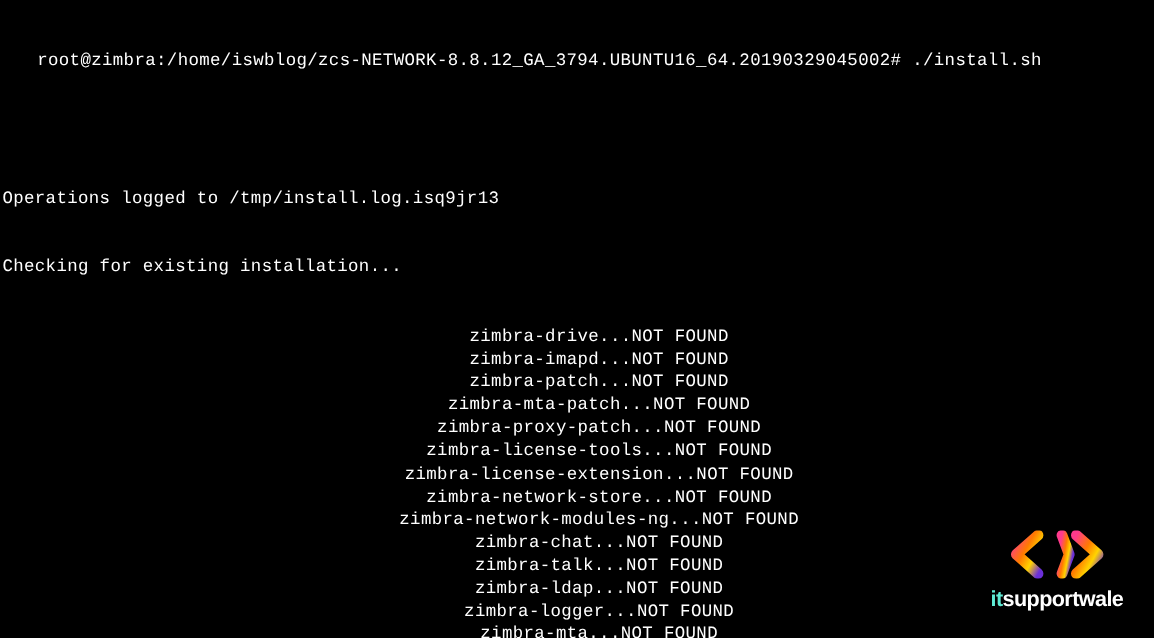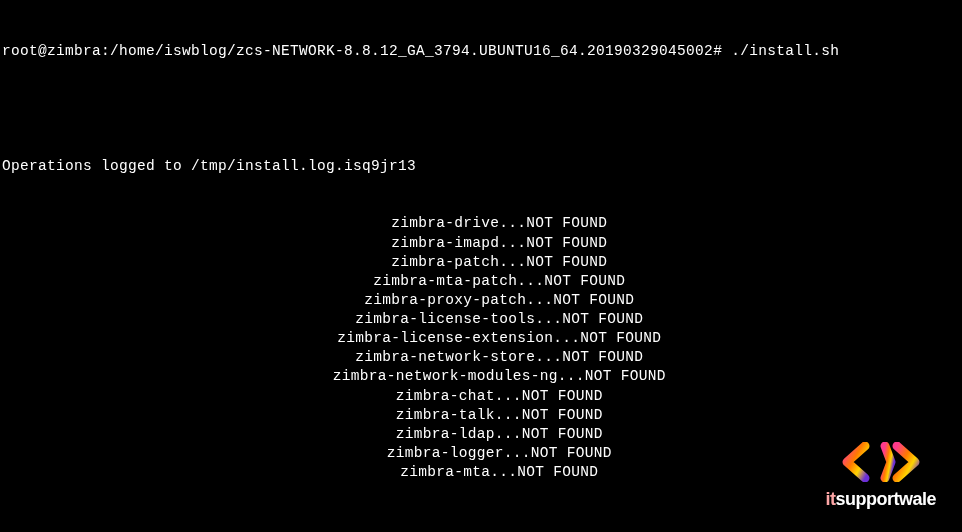--- a/index.html
+++ b/index.html
@@ -18,20 +18,21 @@
       overflow: hidden;
       position: relative;
       padding: 4px 2px;
     }
     .terminal {
       white-space: pre;
       letter-spacing: 0.3px;
     }
     .prompt-line {
       display: block;
+      margin-left: 29px;
     }
     .blank-line {
       height: 1.32em;
     }
     .package-line {
       padding-left: 4.2ch;
       text-align: center;
     }
     .logo {
       position: absolute;
@@ -45,30 +46,31 @@
       margin: 0 auto 6px;
     }
     .logo-text {
       font-family: Arial, sans-serif;
       font-size: 18px;
       font-weight: 700;
       color: #ffffff;
       letter-spacing: -0.5px;
     }
     .logo-text .it {
-      color: #fca5a5;
+      color: #5eead4;
     }
   </style>
 </head>
 <body>
 
 <div class="terminal">
   <div class="prompt-line"><span>root@zimbra</span>:<span>/home/iswblog/zcs-NETWORK-8.8.12_GA_3794.UBUNTU16_64.20190329045002</span># <span>./install.sh</span></div>
   <div class="blank-line"></div>
   <div>Operations logged to /tmp/install.log.isq9jr13</div>
+  <div>Checking for existing installation...</div>
   <div id="package-list"><div class="package-line">zimbra-drive...NOT FOUND</div><div class="package-line">zimbra-imapd...NOT FOUND</div><div class="package-line">zimbra-patch...NOT FOUND</div><div class="package-line">zimbra-mta-patch...NOT FOUND</div><div class="package-line">zimbra-proxy-patch...NOT FOUND</div><div class="package-line">zimbra-license-tools...NOT FOUND</div><div class="package-line">zimbra-license-extension...NOT FOUND</div><div class="package-line">zimbra-network-store...NOT FOUND</div><div class="package-line">zimbra-network-modules-ng...NOT FOUND</div><div class="package-line">zimbra-chat...NOT FOUND</div><div class="package-line">zimbra-talk...NOT FOUND</div><div class="package-line">zimbra-ldap...NOT FOUND</div><div class="package-line">zimbra-logger...NOT FOUND</div><div class="package-line">zimbra-mta...NOT FOUND</div></div>
 </div>
 
 <div class="logo">
   <div class="logo-icon">
     <svg viewBox="0 0 80 40" xmlns="http://www.w3.org/2000/svg">
       <defs>
         <linearGradient id="grad" x1="0%" y1="0%" x2="100%" y2="100%">
           <stop offset="0%" stop-color="#ff3a8c"></stop>
           <stop offset="40%" stop-color="#ff7a00"></stop>

